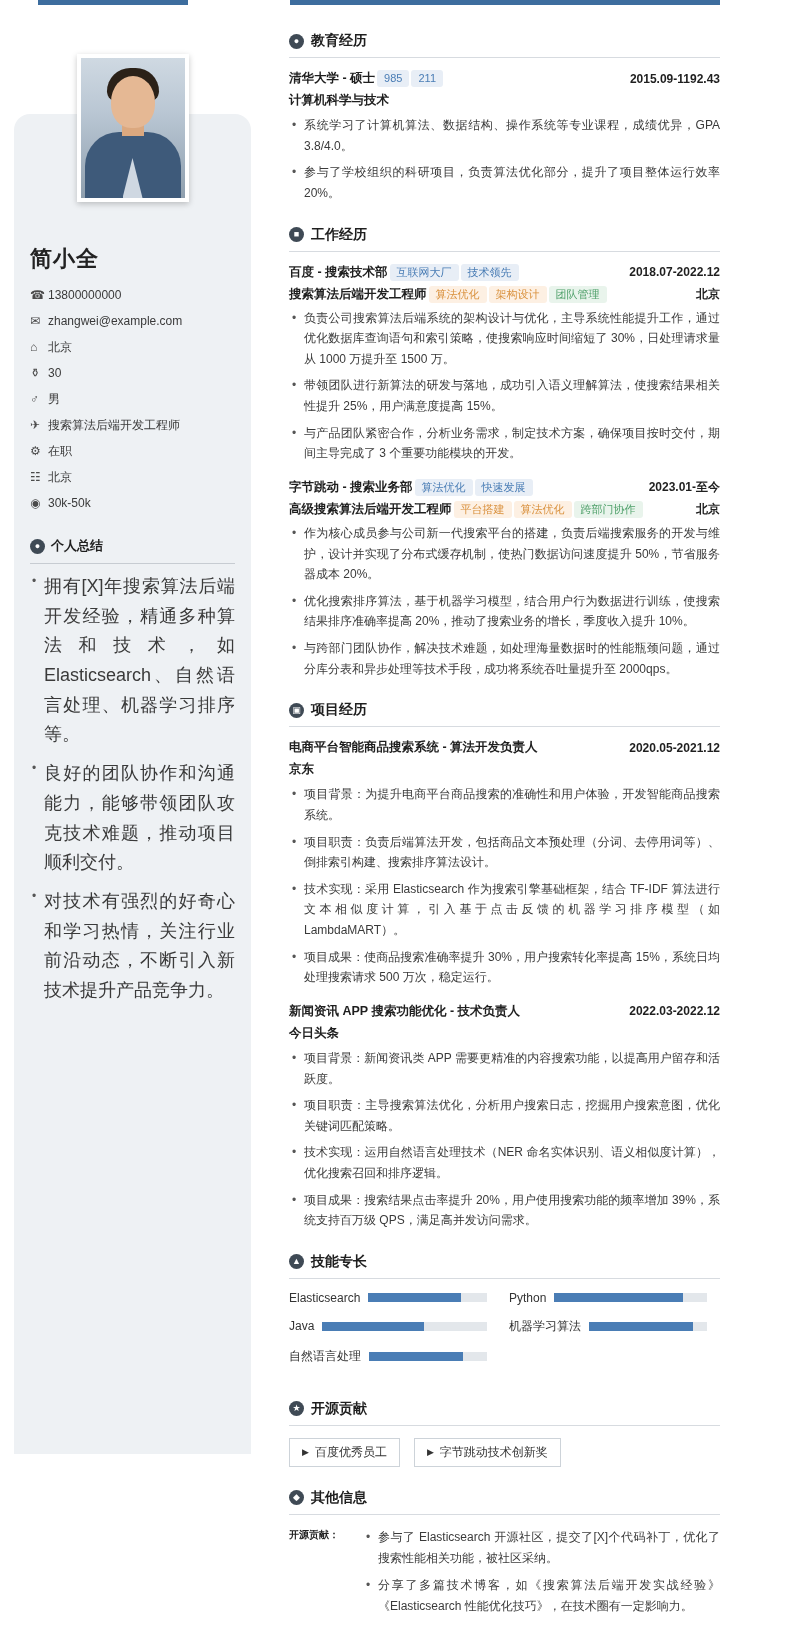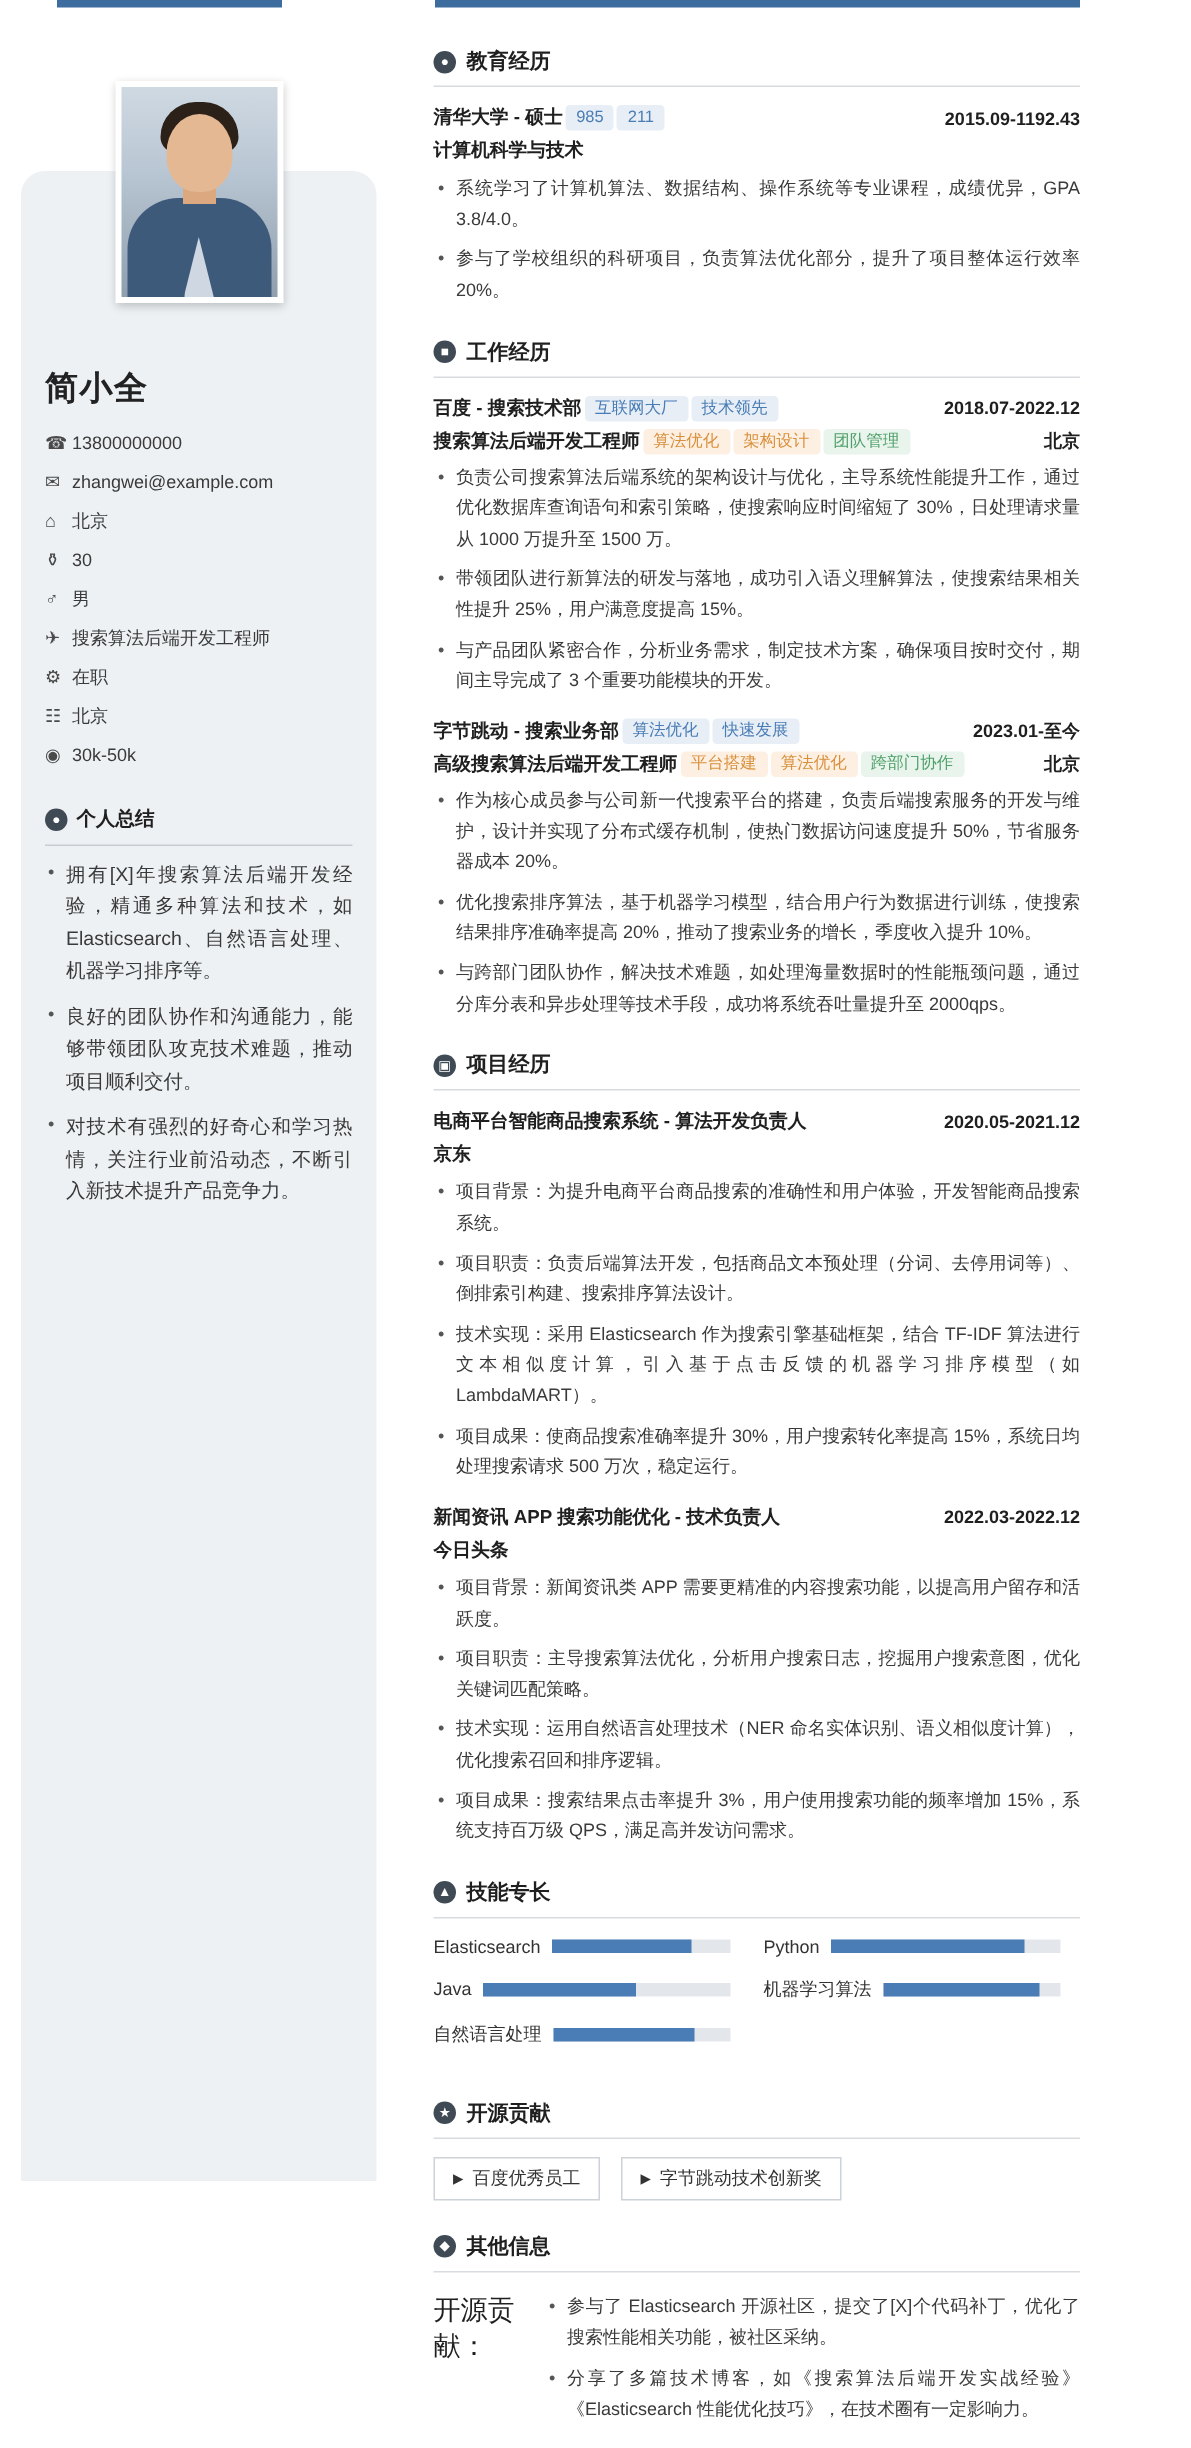--- a/index.html
+++ b/index.html
@@ -77,21 +77,21 @@
   .left-section-title {
     display:flex; align-items:center; gap:6px;
     margin: 26px 0 8px 0;
     font-size:13px; font-weight:bold; color:#1f1f1f;
   }
   .left-rule { height:1px; background:#c7ccd2; margin-bottom:8px; }
 
   ul.bullets { list-style:none; margin:0; padding:0; }
   ul.bullets li {
     position:relative; padding-left:14px; margin-bottom:9px;
-    line-height:1.65; font-size:13px; color:#3a3a3a; text-align:justify;
+    line-height:1.65; font-size:18px; color:#3a3a3a; text-align:justify;
   }
   ul.bullets li:before {
     content:"•"; position:absolute; left:2px; top:0; color:#555; font-size:12px;
   }
 
   
   .right-col { flex:1; padding: 26px 74px 40px 24px; }
   .section { margin-bottom:22px; }
   .sec-head { display:flex; align-items:center; gap:7px; }
   .sec-icon {
@@ -135,21 +135,21 @@
   
   .awards { display:flex; gap:14px; flex-wrap:wrap; margin-top:2px; }
   .award {
     border:1px solid #cdd3d9; padding:5px 12px; font-size:12px; color:#333;
     display:flex; align-items:center; gap:6px; background:#fff;
   }
   .award .tri { color:#333; font-size:9px; }
 
   
   .other-row { display:flex; align-items:flex-start; }
-  .other-label { font-size:18px; font-weight:normal; color:#1f1f1f; width:74px; flex:0 0 74px; padding-top:1px; }
+  .other-label { font-size:10px; font-weight:bold; color:#1f1f1f; width:74px; flex:0 0 74px; padding-top:1px; }
   .other-body { flex:1; }
   .other-body ul.rbul li { margin-bottom:7px; }
 </style>
 </head>
 <body>
 
 <div class="page">
 
   <div class="top-bars">
     <div class="bar-left"></div>
@@ -335,21 +335,21 @@
         <div class="block">
           <div class="row-line">
             <span class="org">新闻资讯 APP 搜索功能优化 - 技术负责人</span>
             <span class="date">2022.03-2022.12</span>
           </div>
           <div class="subline">今日头条</div>
           <ul class="rbul">
             <li>项目背景：新闻资讯类 APP 需要更精准的内容搜索功能，以提高用户留存和活跃度。</li>
             <li>项目职责：主导搜索算法优化，分析用户搜索日志，挖掘用户搜索意图，优化关键词匹配策略。</li>
             <li>技术实现：运用自然语言处理技术（NER 命名实体识别、语义相似度计算），优化搜索召回和排序逻辑。</li>
-            <li>项目成果：搜索结果点击率提升 3%，用户使用搜索功能的频率增加 15%，系统支持百万级 QPS，满足高并发访问需求。</li>
+            <li>项目成果：搜索结果点击率提升 20%，用户使用搜索功能的频率增加 39%，系统支持百万级 QPS，满足高并发访问需求。</li>
           </ul>
         </div>
       </div>
 
       <div class="section">
         <div class="sec-head">
           <span class="sec-icon">▲</span>
           <span class="sec-title">技能专长</span>
         </div>
         <div class="sec-rule"></div>

